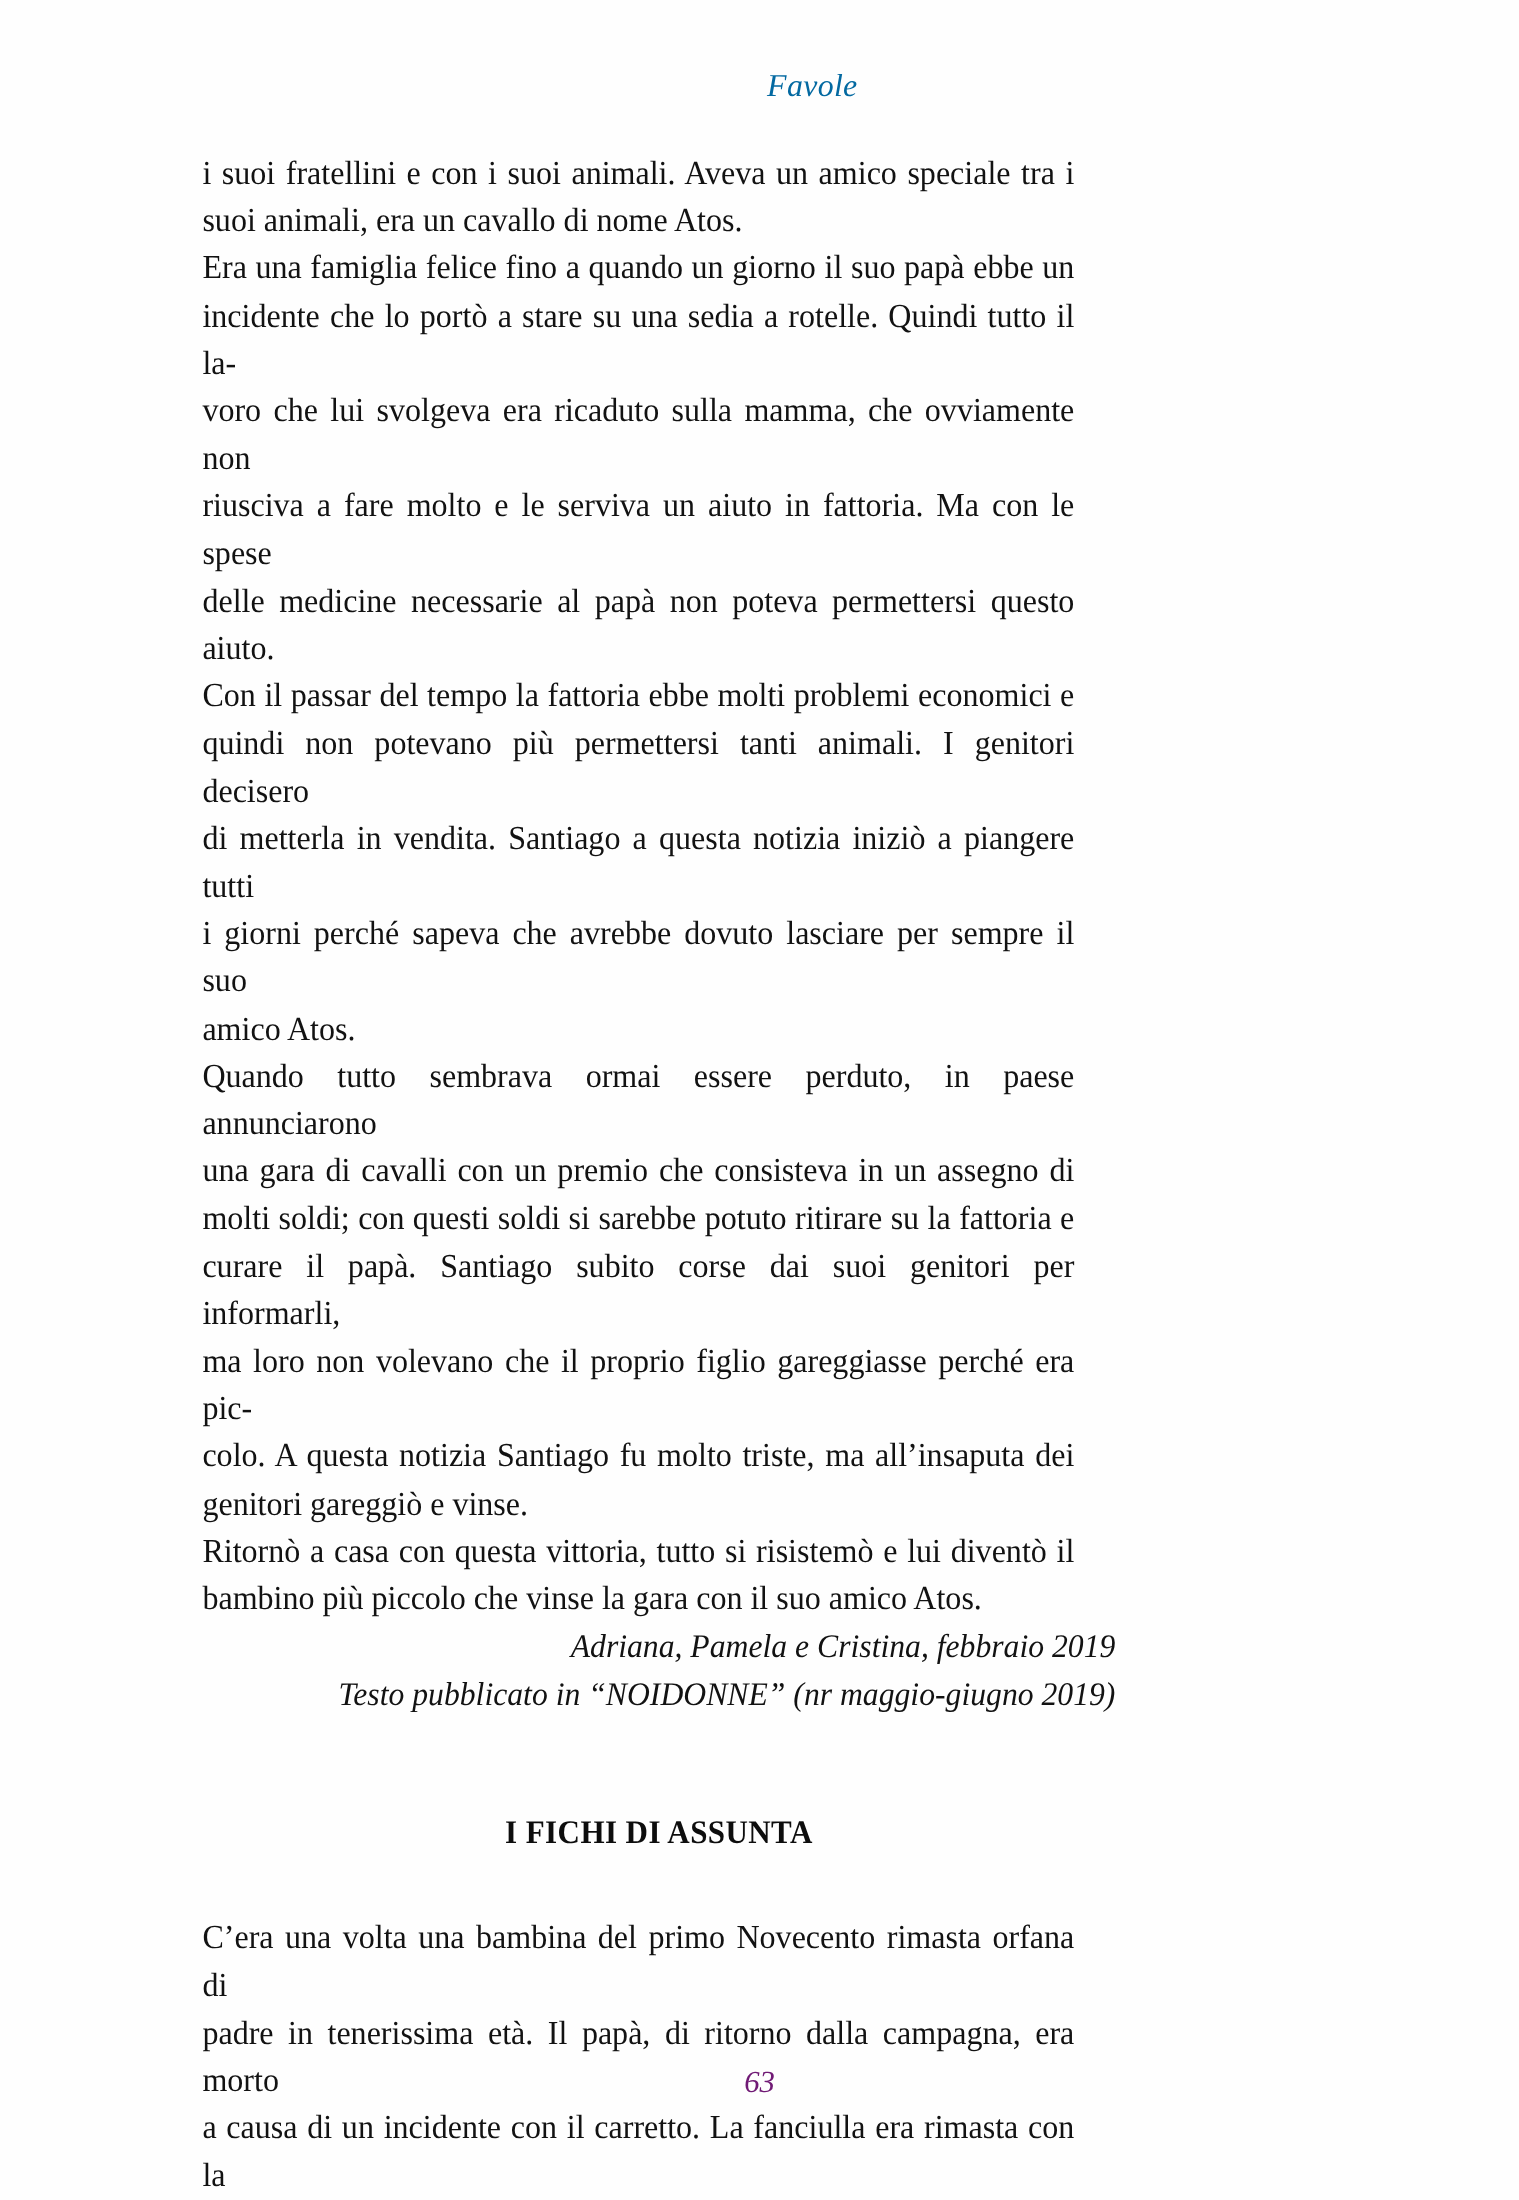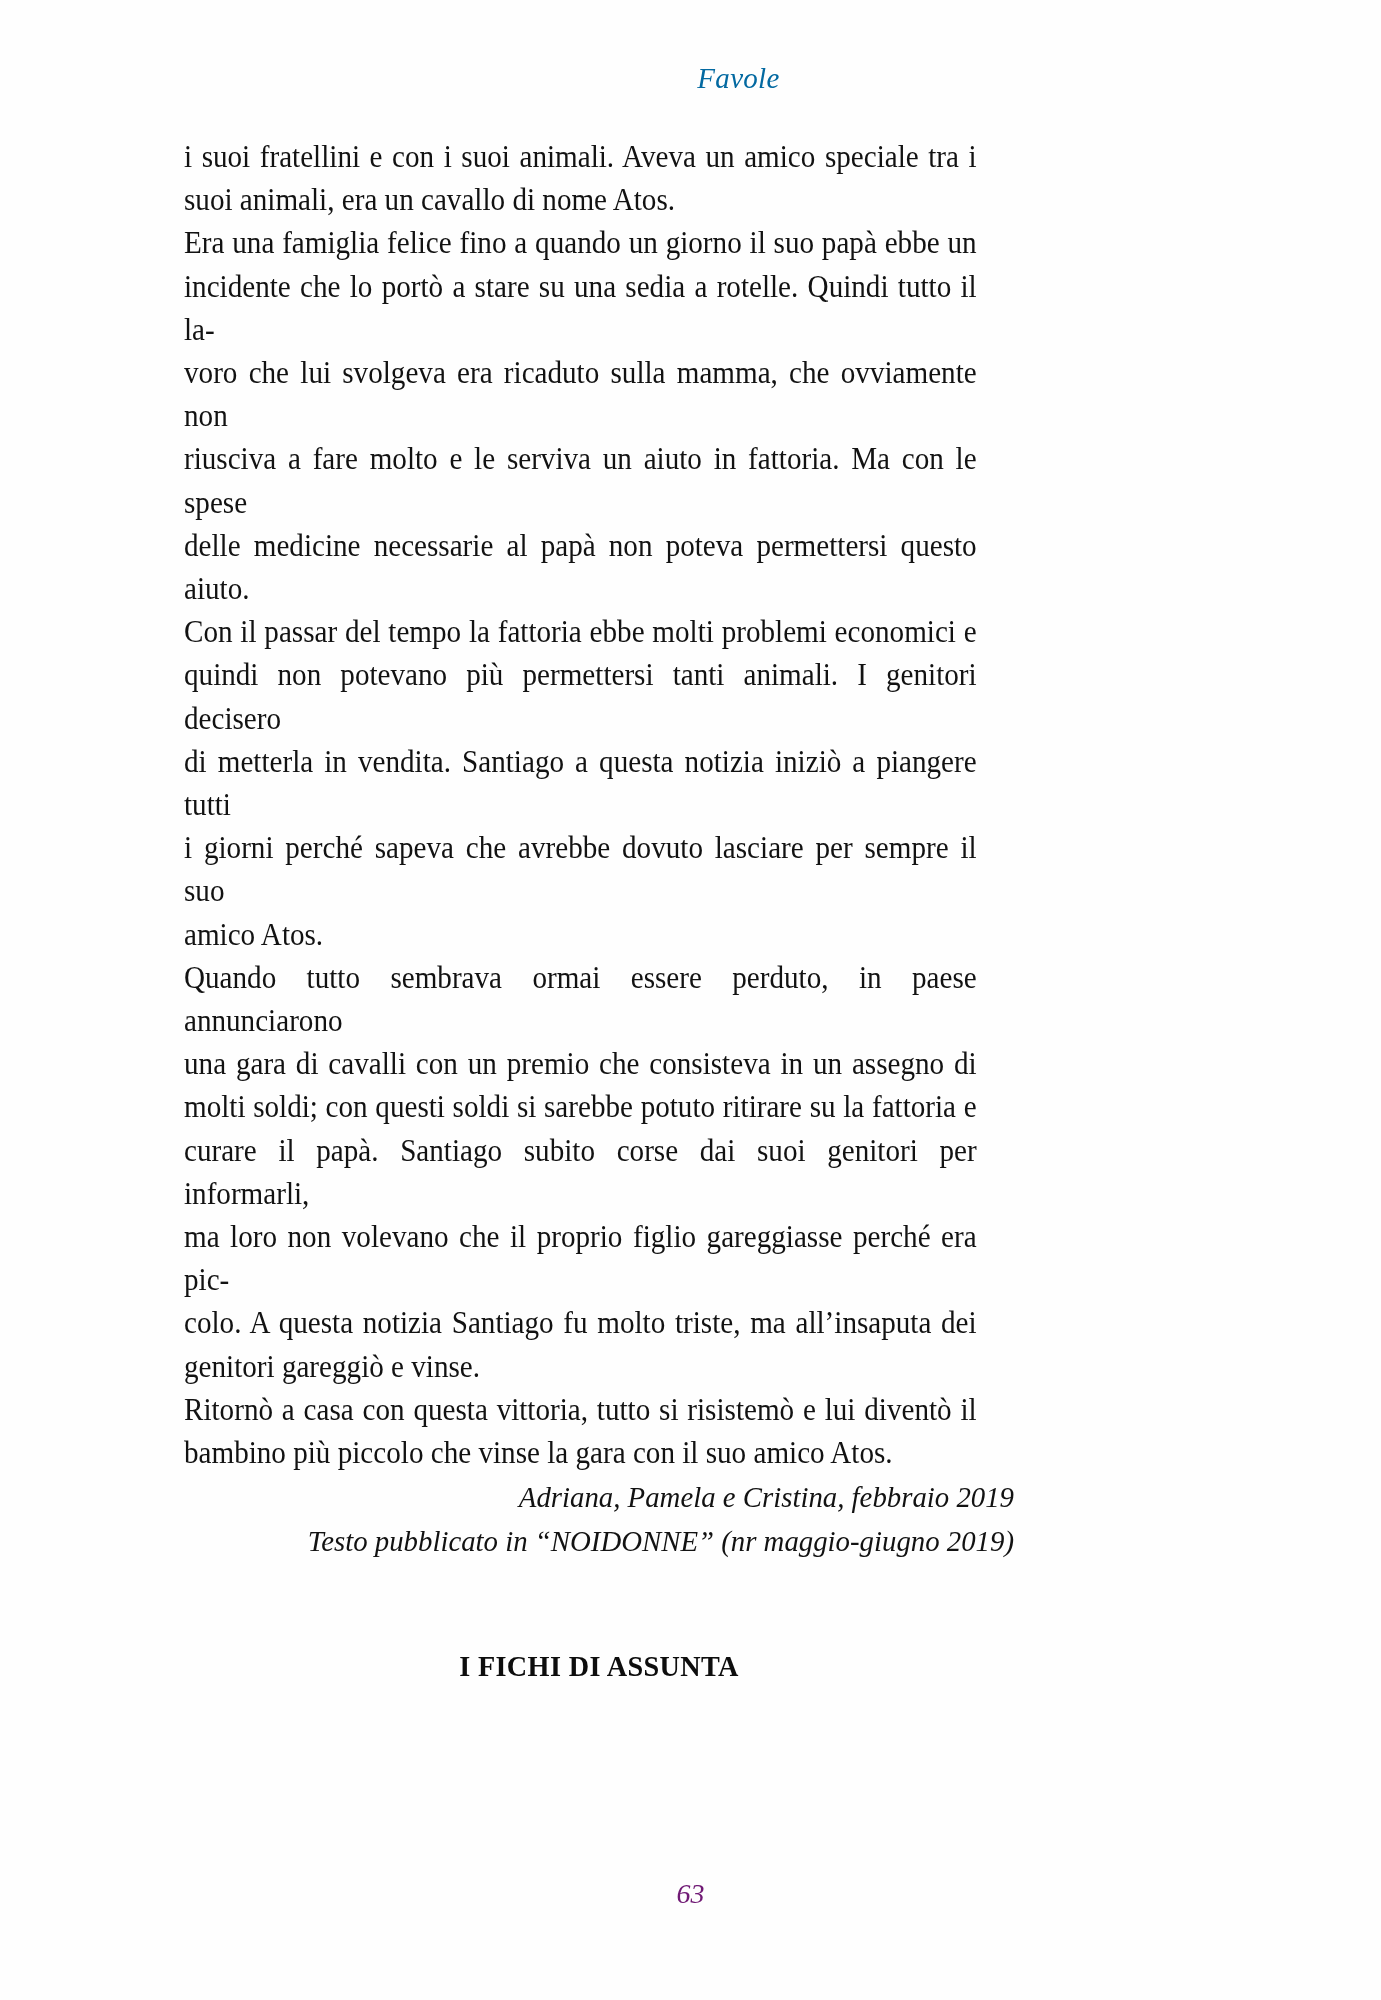--- a/index.html
+++ b/index.html
@@ -139,18 +139,23 @@
         <div>Adriana, Pamela e Cristina, febbraio 2019</div>
         <div>Testo pubblicato in “NOIDONNE” (nr maggio-giugno 2019)</div>
       </div>
 
     <div class="gap-before-heading"></div>
 
     <div class="section-heading">I FICHI DI ASSUNTA</div>
 
     <div class="gap-after-heading"></div>
 
+    <div id="story-two-body">
+        <div class="ln just">C’era una volta una bambina del primo Novecento rimasta orfana di</div>
+        <div class="ln just">padre in tenerissima età. Il papà, di ritorno dalla campagna, era morto</div>
+        <div class="ln just">a causa di un incidente con il carretto. La fanciulla era rimasta con la</div>
+      </div>
 
   </div>
 
   <div class="folio">63</div>
 
 </div>
 
 </body></html>

